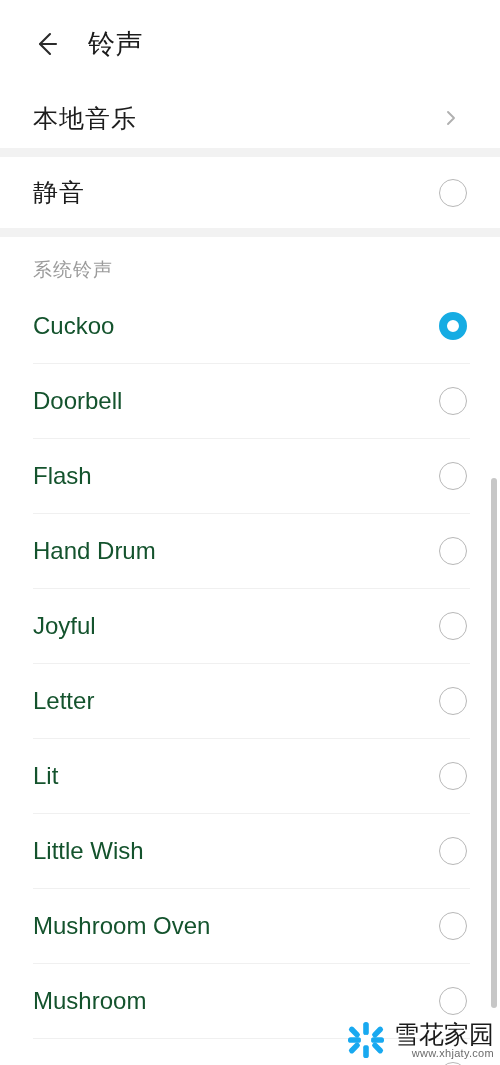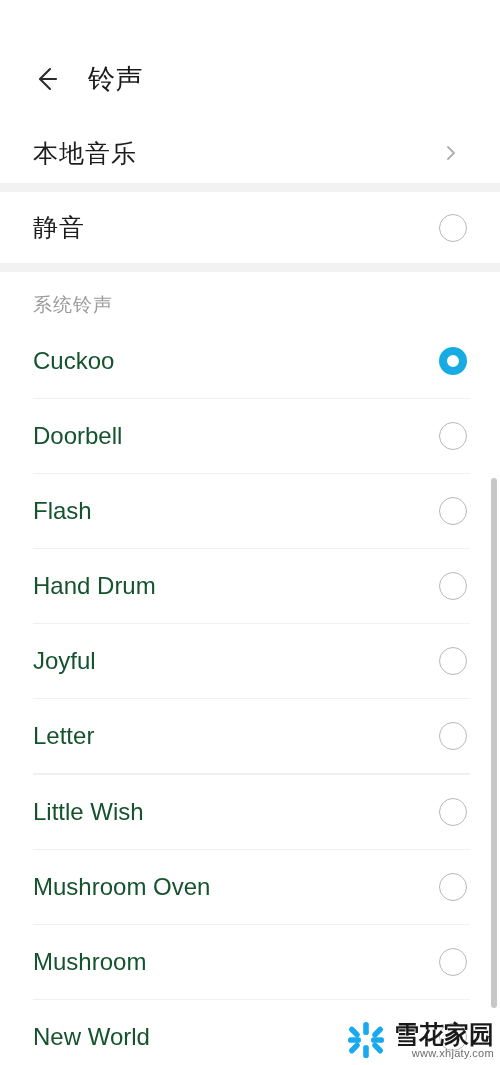--- a/index.html
+++ b/index.html
@@ -16,21 +16,20 @@
     overflow:hidden;
   }
 
   
   .appbar {
     height:88px;
     display:flex;
     align-items:center;
     padding-left:30px;
     background:#ffffff;
-    margin-top:35px;
   }
   .back-icon {
     width:34px; height:34px;
     display:flex; align-items:center; justify-content:center;
     cursor:pointer;
     flex:0 0 auto;
   }
   .back-icon svg { display:block; }
   .appbar-title {
     margin-left:24px;
@@ -150,21 +149,21 @@
     right:6px;
     bottom:4px;
     display:flex;
     align-items:center;
     gap:7px;
   }
   #watermark .wm-logo { width:42px; height:42px; flex:0 0 auto; }
   #watermark .wm-text-wrap { display:flex; flex-direction:column; }
   #watermark .wm-title {
     font-size:25px;
-    font-weight:bold;
+    font-weight:normal;
     color:#1a1a1a;
     line-height:1.05;
     letter-spacing:0px;
   }
   #watermark .wm-url {
     font-size:11px;
     color:#6b6b6b;
     letter-spacing:0.3px;
     text-align:right;
   }
@@ -230,20 +229,24 @@
       <div class="tone-row">
         <div class="tone-label">Joyful</div>
         <div class="radio"></div>
       </div>
       <div class="tone-divider"></div>
       <div class="tone-row">
         <div class="tone-label">Letter</div>
         <div class="radio"></div>
       </div>
       <div class="tone-divider"></div>
+      <div class="tone-row">
+        <div class="tone-label">Lit</div>
+        <div class="radio"></div>
+      </div>
       <div class="tone-divider"></div>
       <div class="tone-row">
         <div class="tone-label">Little Wish</div>
         <div class="radio"></div>
       </div>
       <div class="tone-divider"></div>
       <div class="tone-row">
         <div class="tone-label">Mushroom Oven</div>
         <div class="radio"></div>
       </div>

